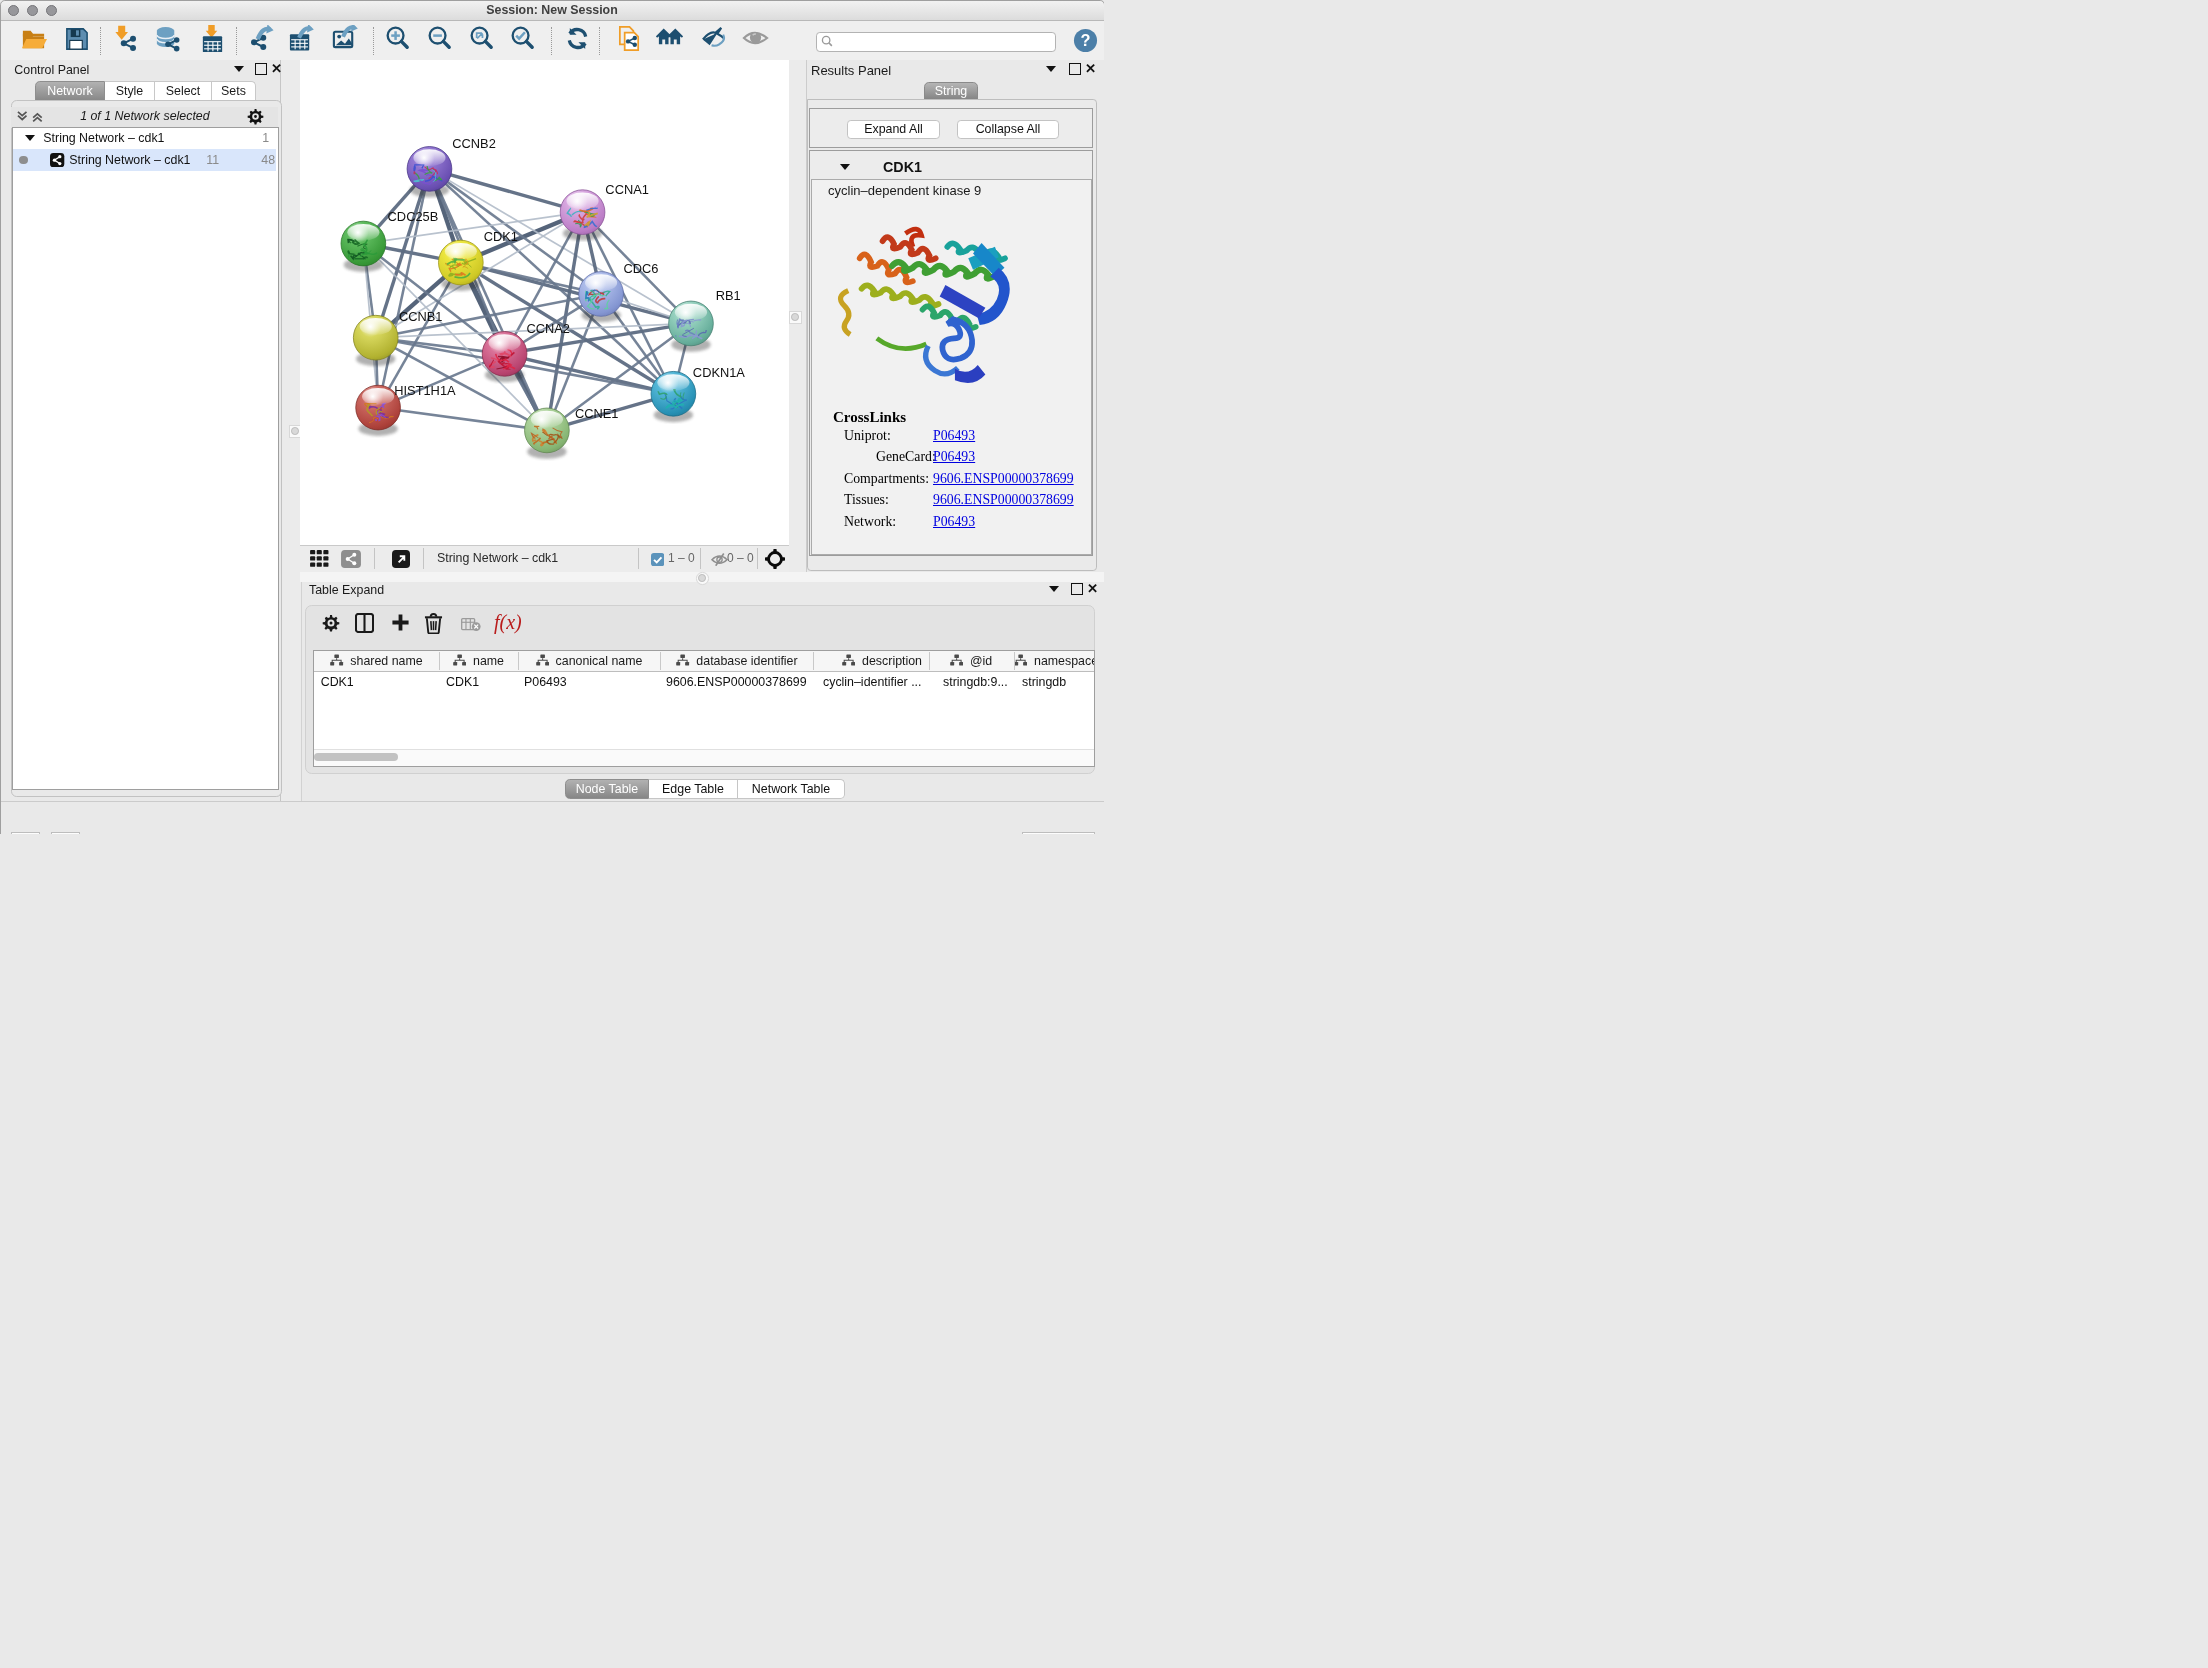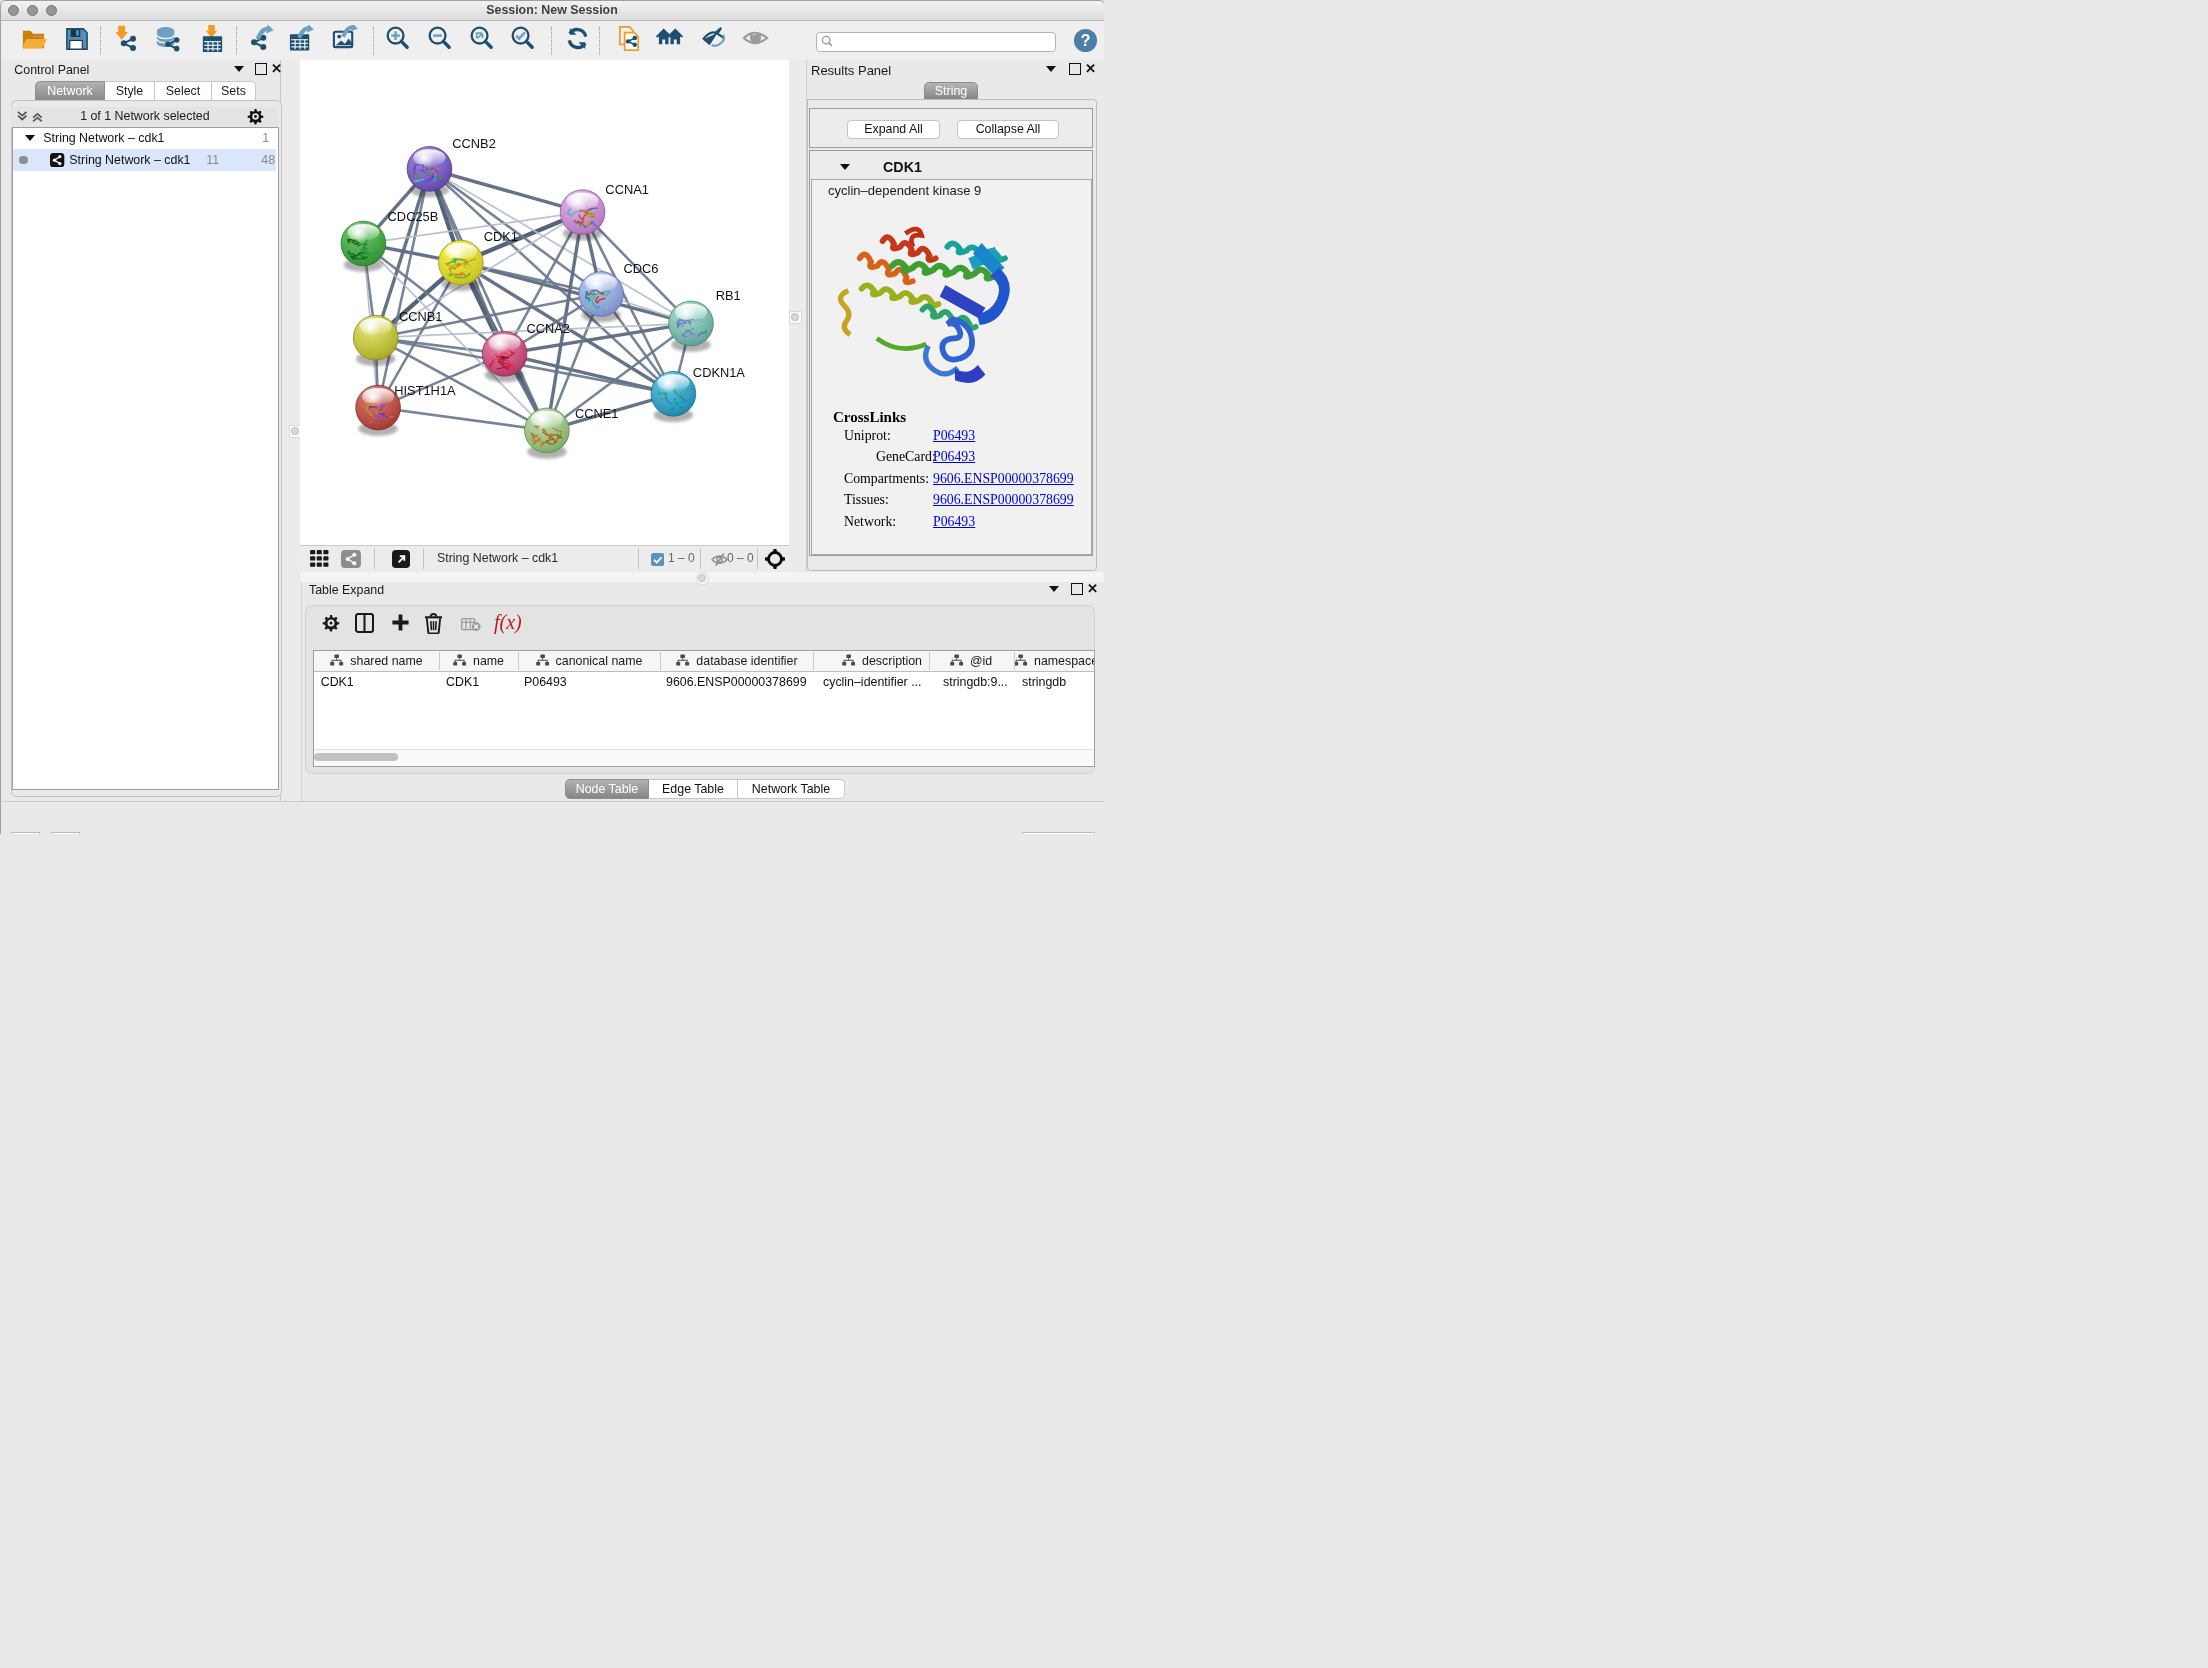--- a/index.html
+++ b/index.html
@@ -29,21 +29,21 @@
 .paneldd{position:absolute;width:0;height:0;border-left:5.2px solid transparent;border-right:5.2px solid transparent;border-top:6.7px solid #111;}
 .panelsq{position:absolute;width:9.5px;height:9.5px;border:1.5px solid #111;}
 .panelx{position:absolute;font-size:13.3px;font-weight:bold;color:#111;line-height:9.5px;}
 .tabs{position:absolute;display:flex;}
 .tab{height:19px;line-height:19px;font-size:12.4px;text-align:center;background:#fff;border:1px solid #c8c8c8;border-left:none;color:#1a1a1a;}
 .tab.first{border-left:1px solid #c8c8c8;border-radius:4.8px 0 0 0;}
 .tab.last{border-radius:0 4.8px 0 0;}
 .tab.sel{background:linear-gradient(#b2b2b2,#868686);color:#fff;border-color:#8e8e8e;}
 #cp-box{left:10.5px;top:100px;width:269px;height:695px;background:#e9e9e9;border:1px solid #c2c2c2;border-radius:5.7px;}
 #cp-bar{left:11.4px;top:107px;width:267px;height:21px;background:#e4e4e4;}
-#cp-bar-text{left:11.4px;top:109px;width:267px;text-align:center;font-size:12.4px;color:#1a1a1a;}
+#cp-bar-text{left:11.4px;top:109px;width:267px;text-align:center;font-size:12.4px;color:#1a1a1a;font-style:italic;}
 #cp-white{left:12.4px;top:127px;width:265px;height:661px;background:#fff;border:1px solid #9e9e9e;}
 .cprow{position:absolute;left:13.3px;width:263px;height:22px;font-size:12.4px;color:#111;}
 .cprow .num{position:absolute;color:#8a8a8a;}
 #cp-row2{background:#d9e6fb;}
 .tri-d{display:inline-block;width:0;height:0;border-left:5.2px solid transparent;border-right:5.2px solid transparent;border-top:6.7px solid #111;}
 .nbsep{position:absolute;top:548px;height:21px;border-left:1px solid #c4c4c4;}
 
 #rp-title{left:811px;top:63px;font-size:13px;color:#1a1a1a;}
 #stringtab{left:924px;top:82px;width:52px;height:17px;background:linear-gradient(#b5b5b5,#828282);border:1px solid #8a8a8a;border-radius:4.8px 4.8px 0 0;color:#fff;font-size:12.4px;text-align:center;line-height:17px;}
 #rp-outer{left:807px;top:99px;width:288px;height:470px;background:#eaeaea;border:1px solid #bdbdbd;border-radius:0 3.8px 3.8px 3.8px;}

